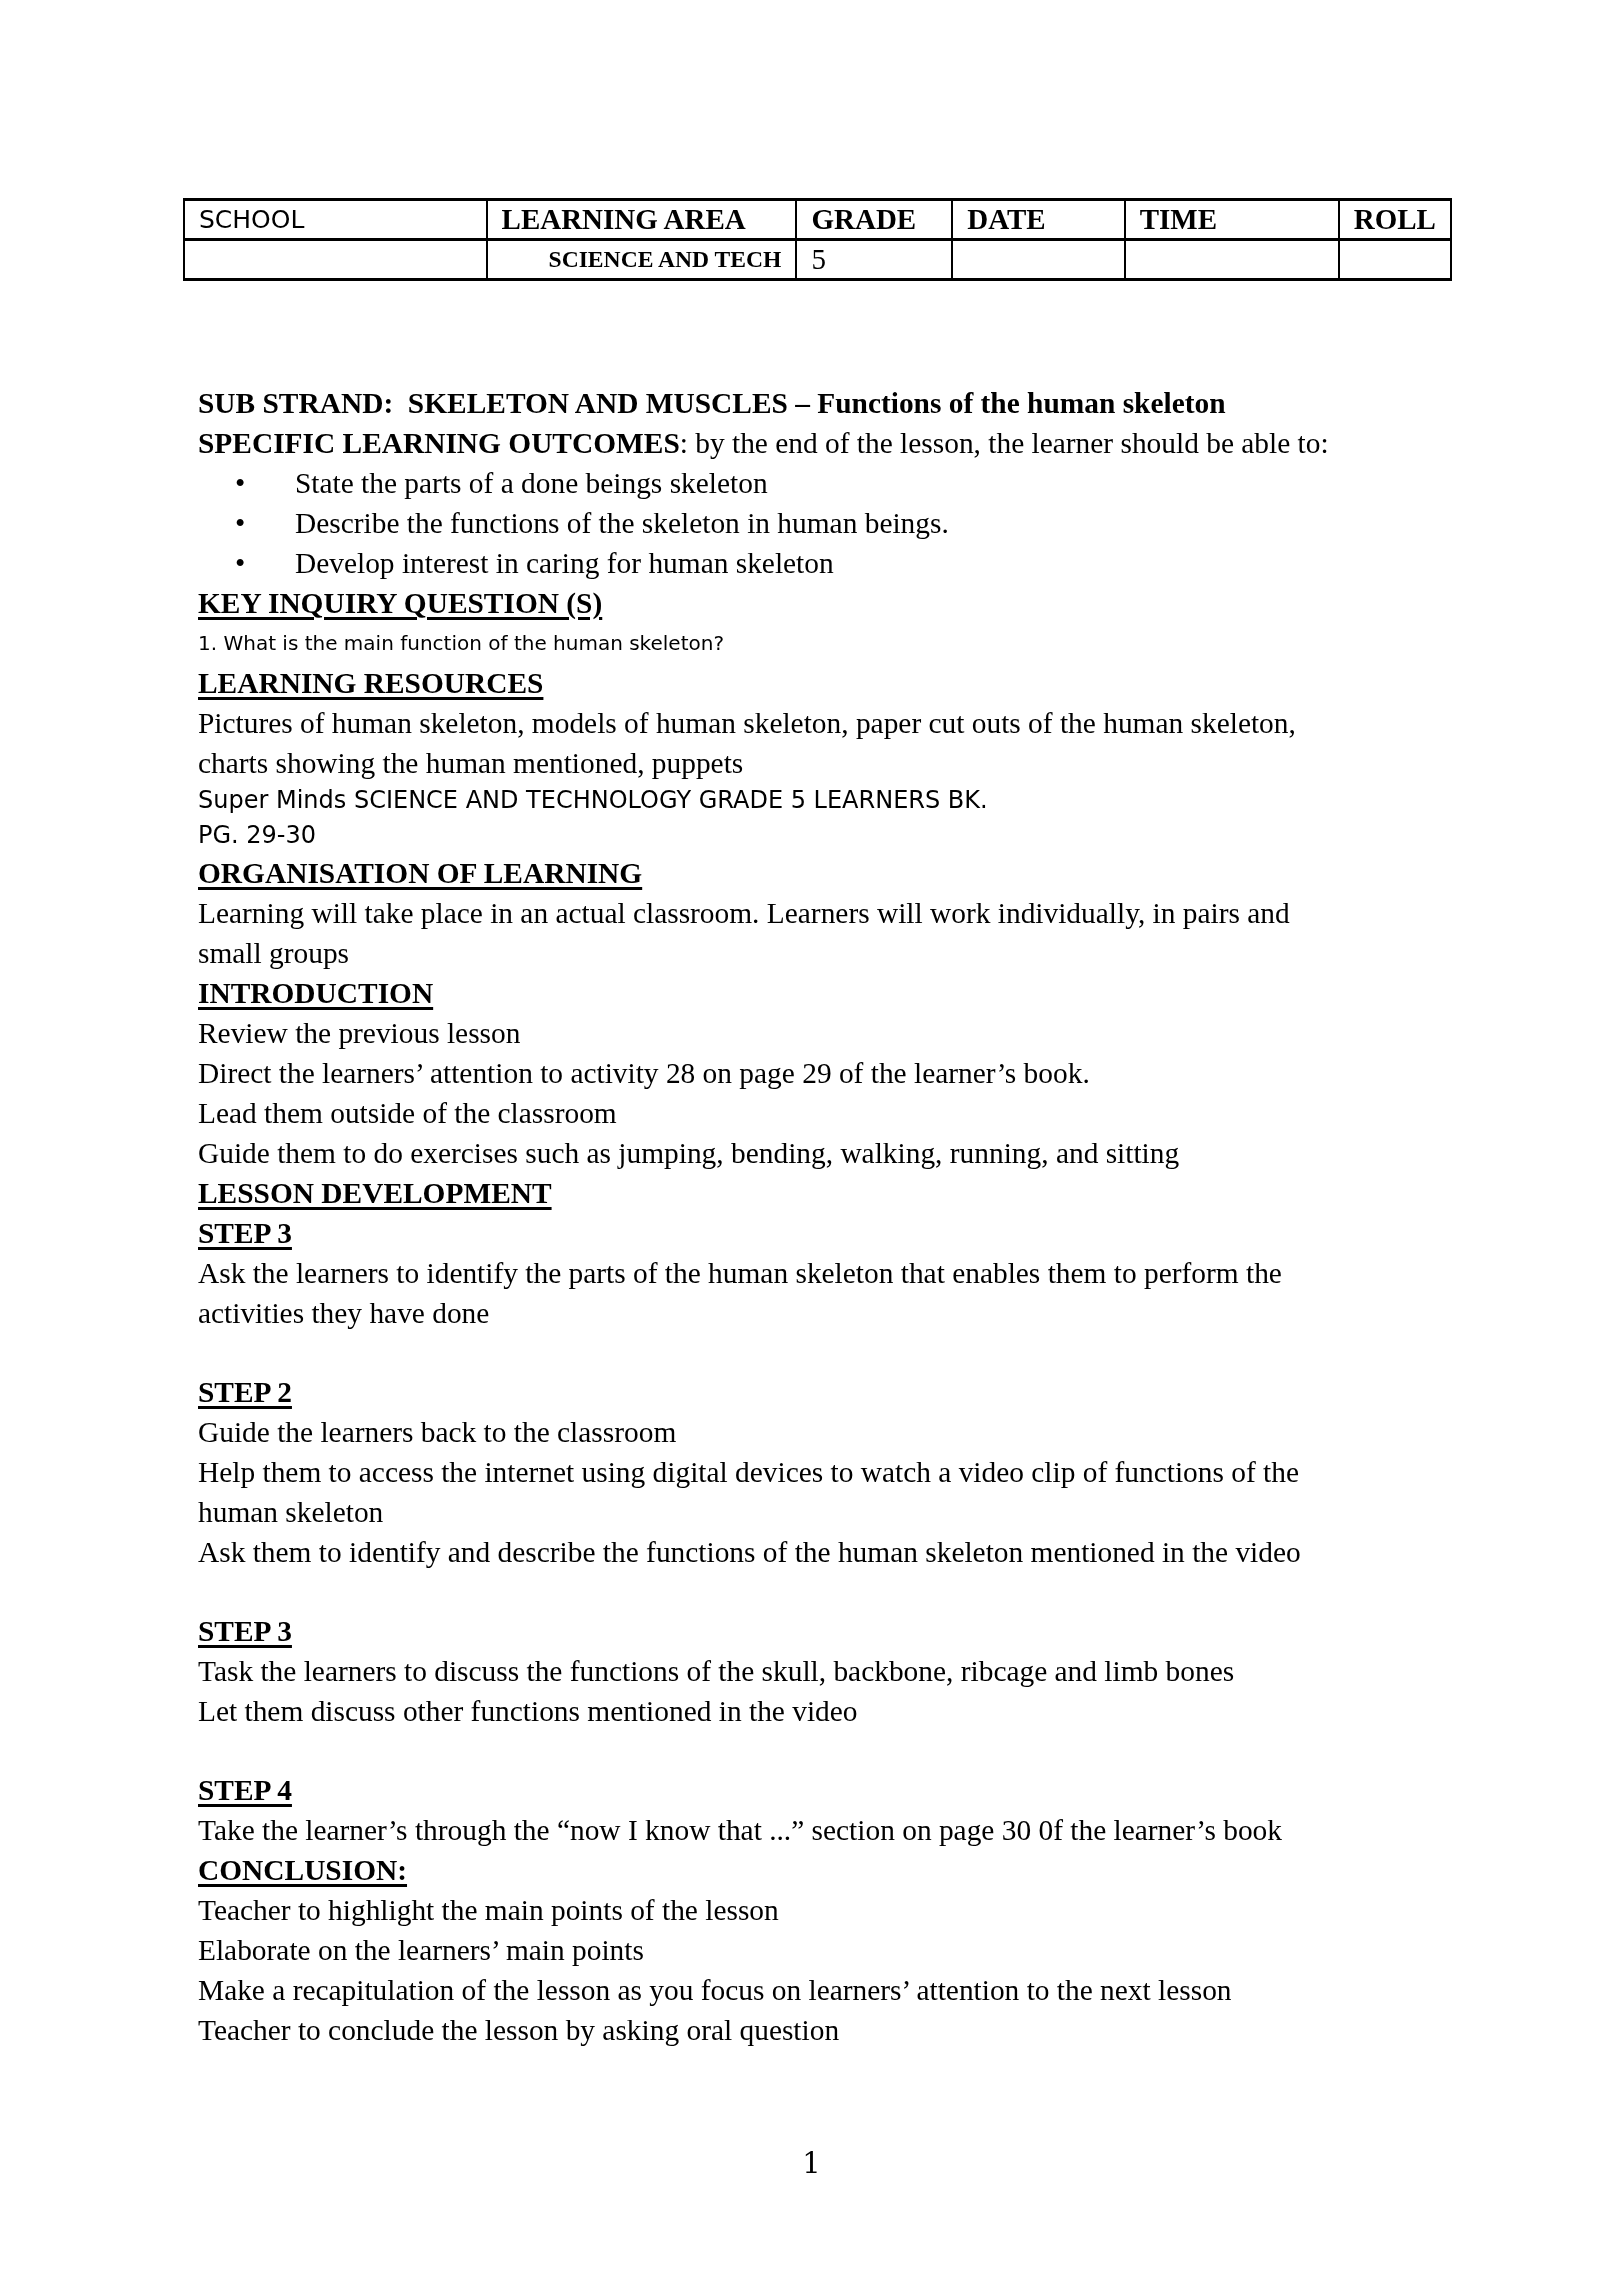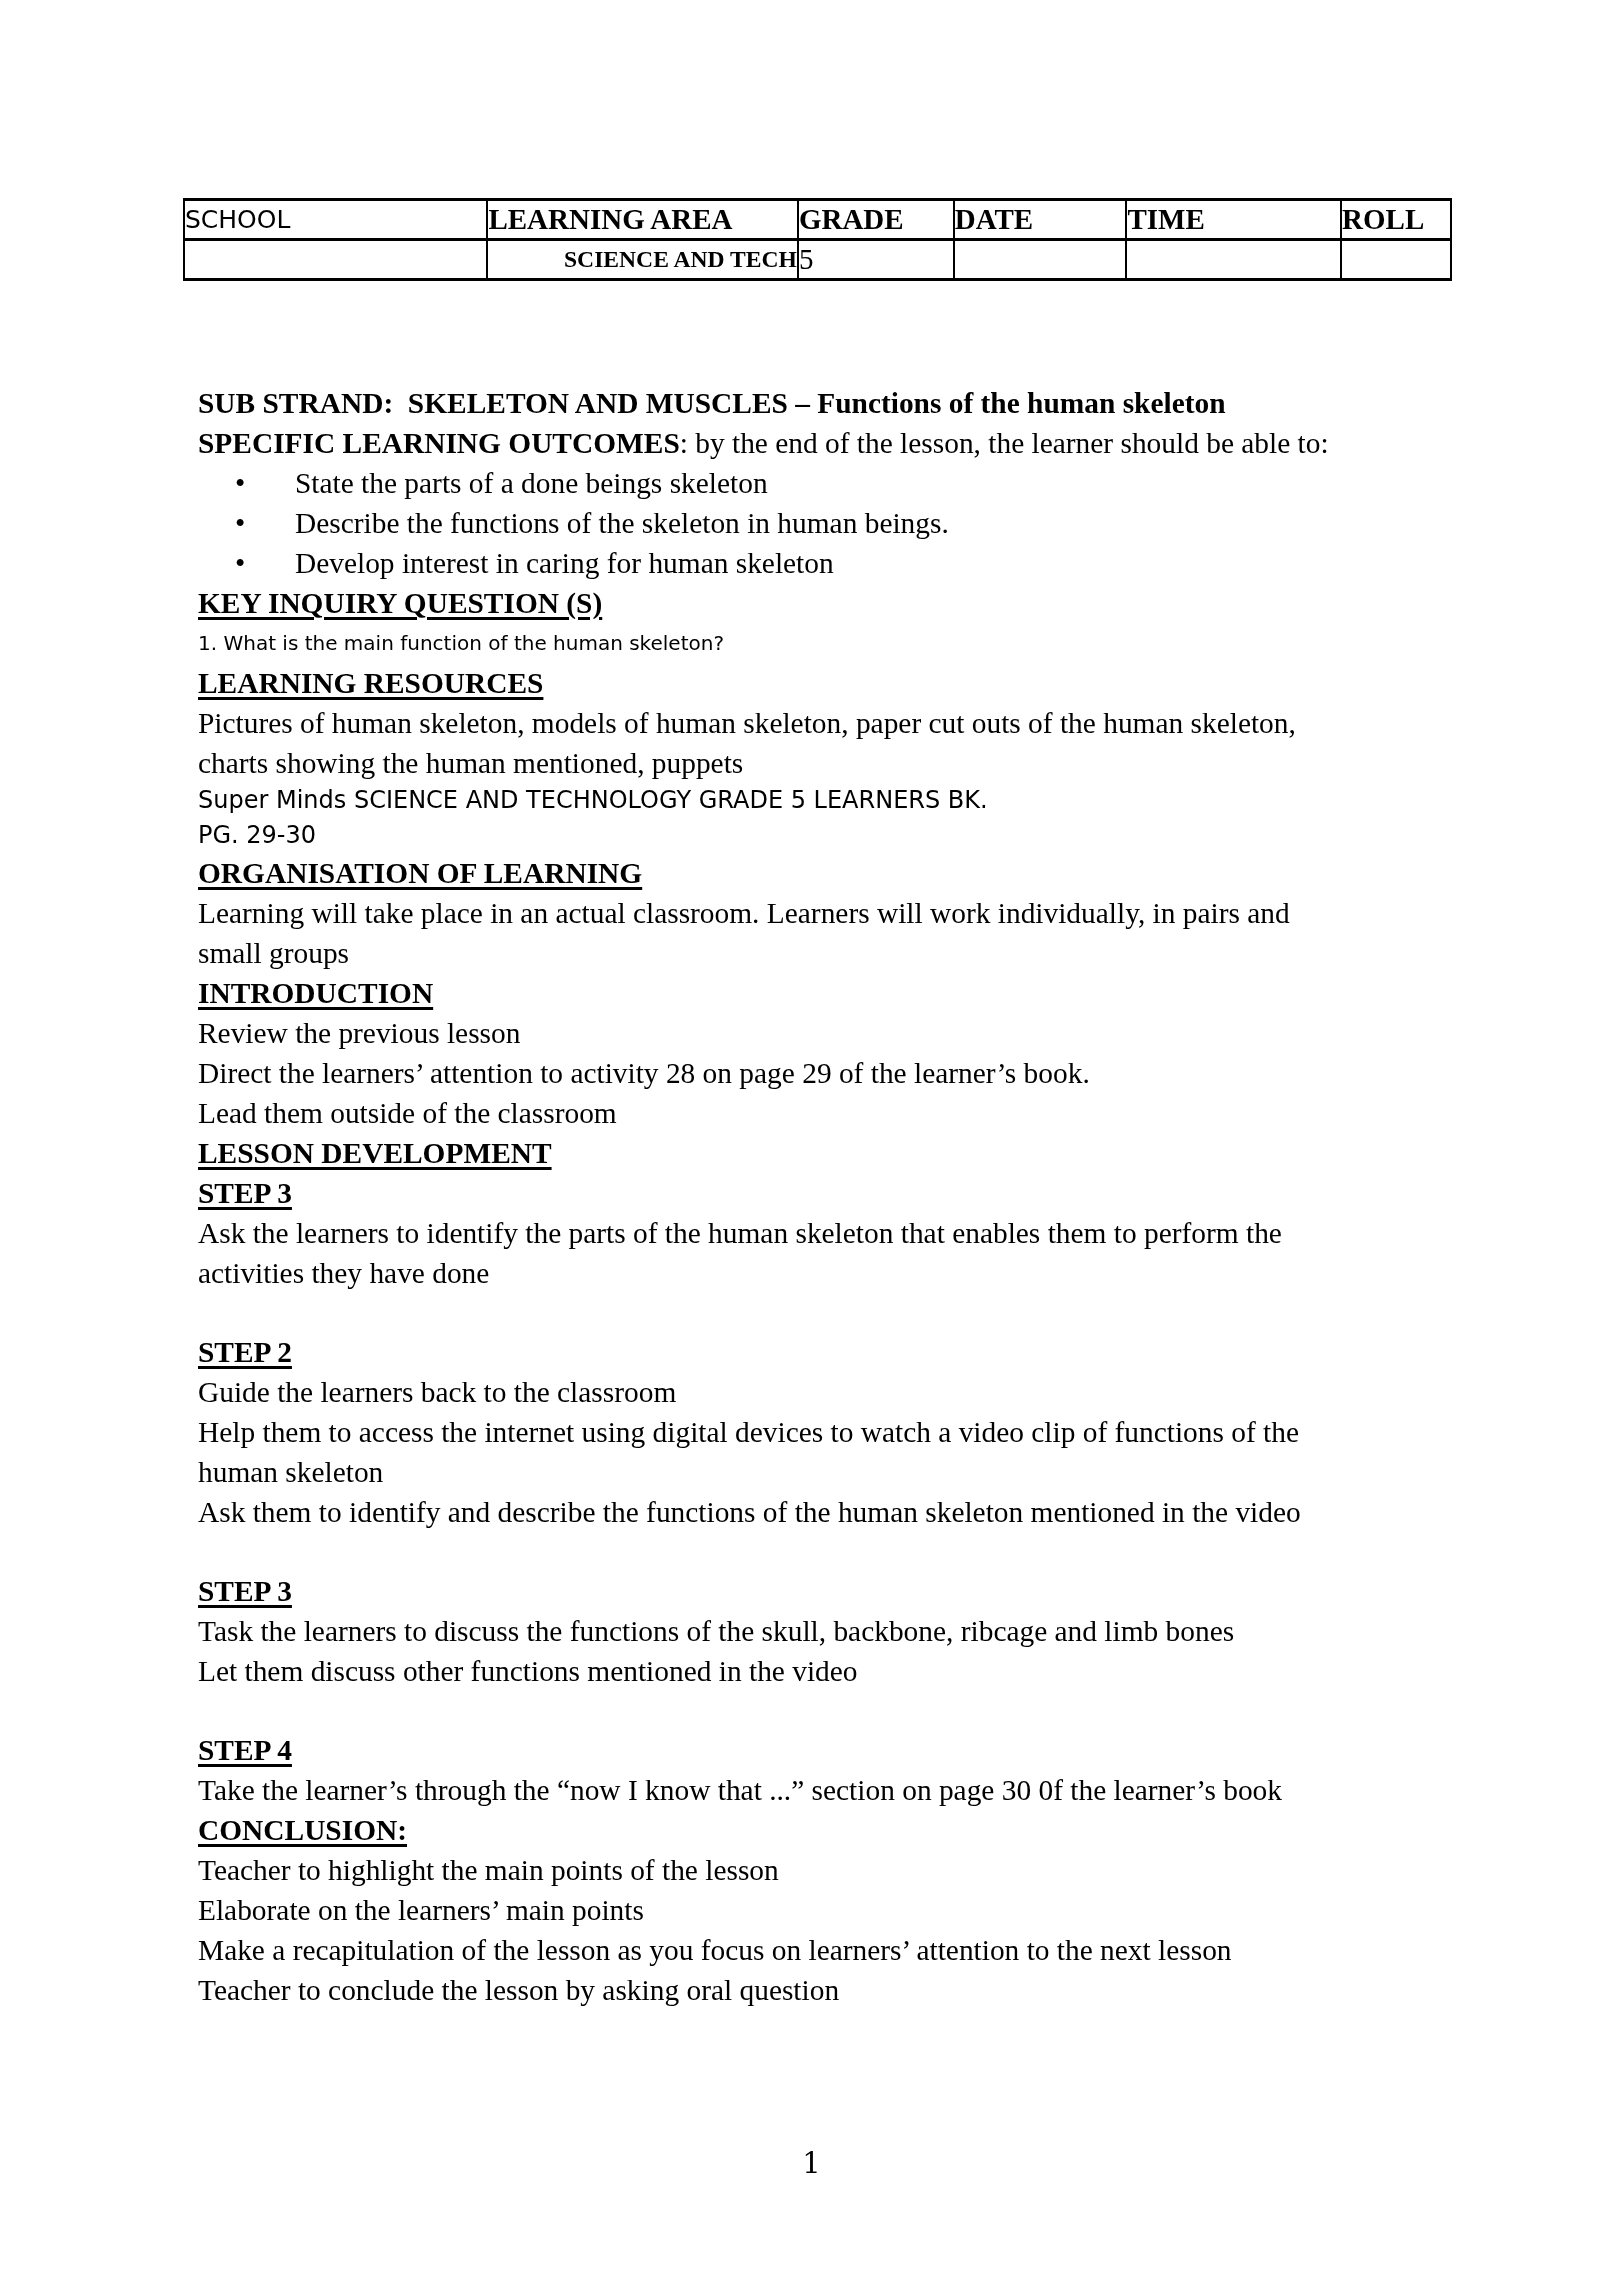--- a/index.html
+++ b/index.html
@@ -3,21 +3,21 @@
 <meta charset="utf-8">
 <style>
   html, body { margin: 0; padding: 0; background: #ffffff; }
   body { width: 1623px; height: 2295px; position: relative; overflow: hidden; color: #000; }
   .page { position: absolute; left: 0; top: 0; width: 1623px; height: 2295px; }
   table.hdr {
     position: absolute; left: 183px; top: 198px; width: 1269px;
     border-collapse: collapse; font-family: "Liberation Serif", serif;
   }
   table.hdr td {
-    border: 2px solid #000; height: 37px; padding: 0 0; vertical-align: top;
+    border: 2px solid #000; height: 37px; padding: 0 14px; vertical-align: top;
     font-size: 29px; font-weight: bold; line-height: 37px;
   }
   table.hdr tr.r1 td { border-bottom: 3.3px solid #000; }
   table.hdr tr.r1 td { border-top: 3.3px solid #000; }
   table.hdr tr.r2 td { border-bottom: 3.3px solid #000; height: 37px; }
   table.hdr td.sans { font-family: "DejaVu Sans", sans-serif; font-weight: normal; font-size: 25px; }
   table.hdr td.small { font-size: 23.6px; text-align: right; }
   table.hdr td.num { font-weight: normal; font-size: 29px; }
   .content {
     position: absolute; left: 198px; top: 383px; width: 1256px;
@@ -97,20 +97,21 @@
     <div class="line sans-lg">PG. 29-30</div>
 
     <div class="line b u">ORGANISATION OF LEARNING</div>
     <div class="line">Learning will take place in an actual classroom. Learners will work individually, in pairs and</div>
     <div class="line">small groups</div>
 
     <div class="line b u">INTRODUCTION</div>
     <div class="line">Review the previous lesson</div>
     <div class="line">Direct the learners’ attention to activity 28 on page 29 of the learner’s book.</div>
     <div class="line">Lead them outside of the classroom</div>
+    <div class="line">Guide them to do exercises such as jumping, bending, walking, running, and sitting</div>
 
     <div class="line b u">LESSON DEVELOPMENT</div>
 
     <div class="line b u">STEP 3</div>
     <div class="line">Ask the learners to identify the parts of the human skeleton that enables them to perform the</div>
     <div class="line">activities they have done</div>
     <div class="gap"></div>
 
     <div class="line b u">STEP 2</div>
     <div class="line">Guide the learners back to the classroom</div>

